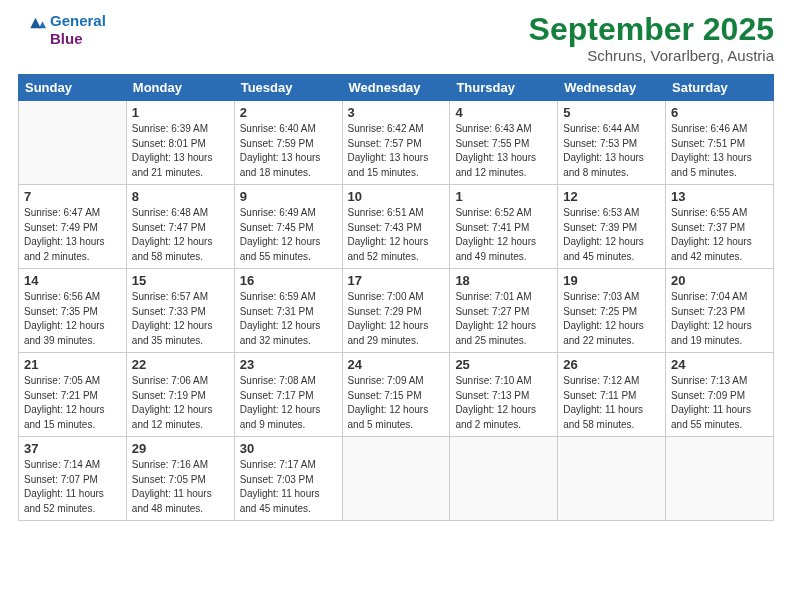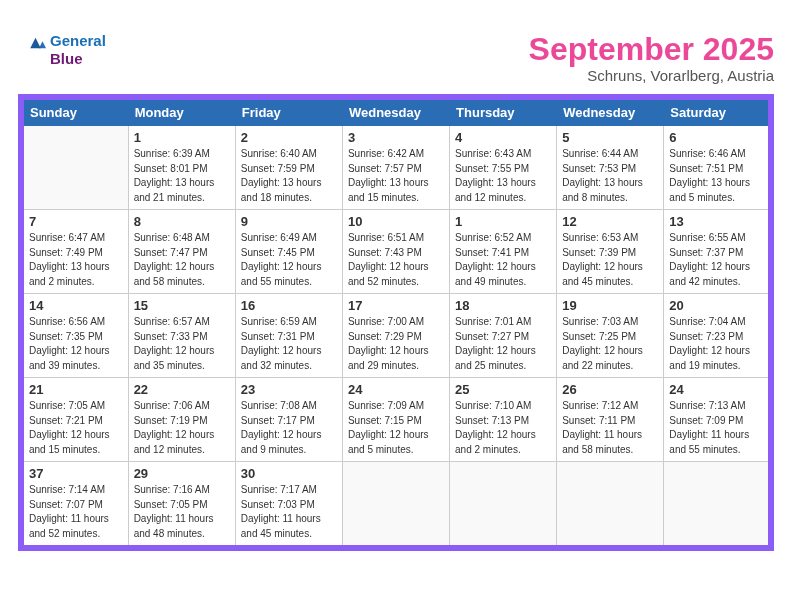--- a/index.html
+++ b/index.html
@@ -6,21 +6,21 @@
     body {
       width: 792px;
       height: 612px;
       background: #fff;
       font-family: Arial, sans-serif;
       overflow: hidden;
     }
     .page {
       width: 792px;
       height: 440px;
-      padding: 32px 18px 10px 18px;
+      padding: 12px 18px 10px 18px;
       display: flex;
       flex-direction: column;
     }
     .header {
       display: flex;
       align-items: flex-start;
       justify-content: space-between;
       margin-bottom: 10px;
     }
     .logo {
@@ -40,31 +40,31 @@
     .logo-icon {
       width: 28px;
       height: 28px;
     }
     .title-block {
       text-align: right;
     }
     .main-title {
       font-size: 32px;
       font-weight: bold;
-      color: #ec4899;
+      color: #15803d;
       line-height: 1.1;
       margin-left: 18px;
     }
     .sub-title {
       font-size: 15px;
       color: #555;
     }
     .calendar {
       flex: 1;
-      border: 6px solid #8b5cf6;
+      border: 1px solid #8b5cf6;
       border-collapse: collapse;
       width: 100%;
       table-layout: fixed;
     }
     .calendar th {
       background-color: #2a6db5;
       color: #fff;
       text-align: left;
       padding: 5px 6px;
       font-size: 13px;
@@ -114,21 +114,21 @@
       <div class="sub-title">Schruns, Vorarlberg, Austria</div>
     </div>
   </div>
 
   <table class="calendar">
     <thead>
       <tr>
 
       <th>Sunday</th>
           <th>Monday</th>
-          <th>Friday</th>
+          <th>Tuesday</th>
           <th>Wednesday</th>
           <th>Thursday</th>
           <th>Wednesday</th>
           <th>Saturday</th>
         </tr>
     </thead>
     <tbody id="calendar-body">
     <tr>
           <td class="empty"></td>
           <td>

